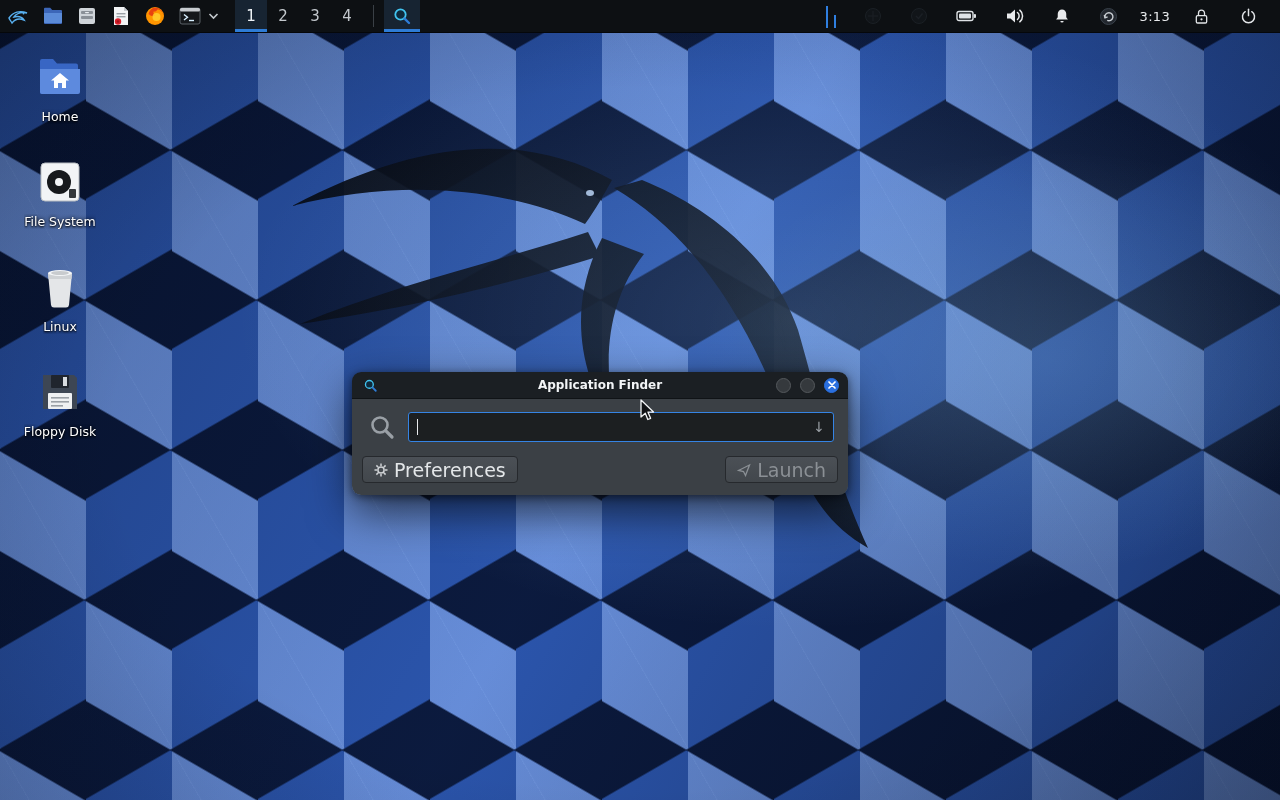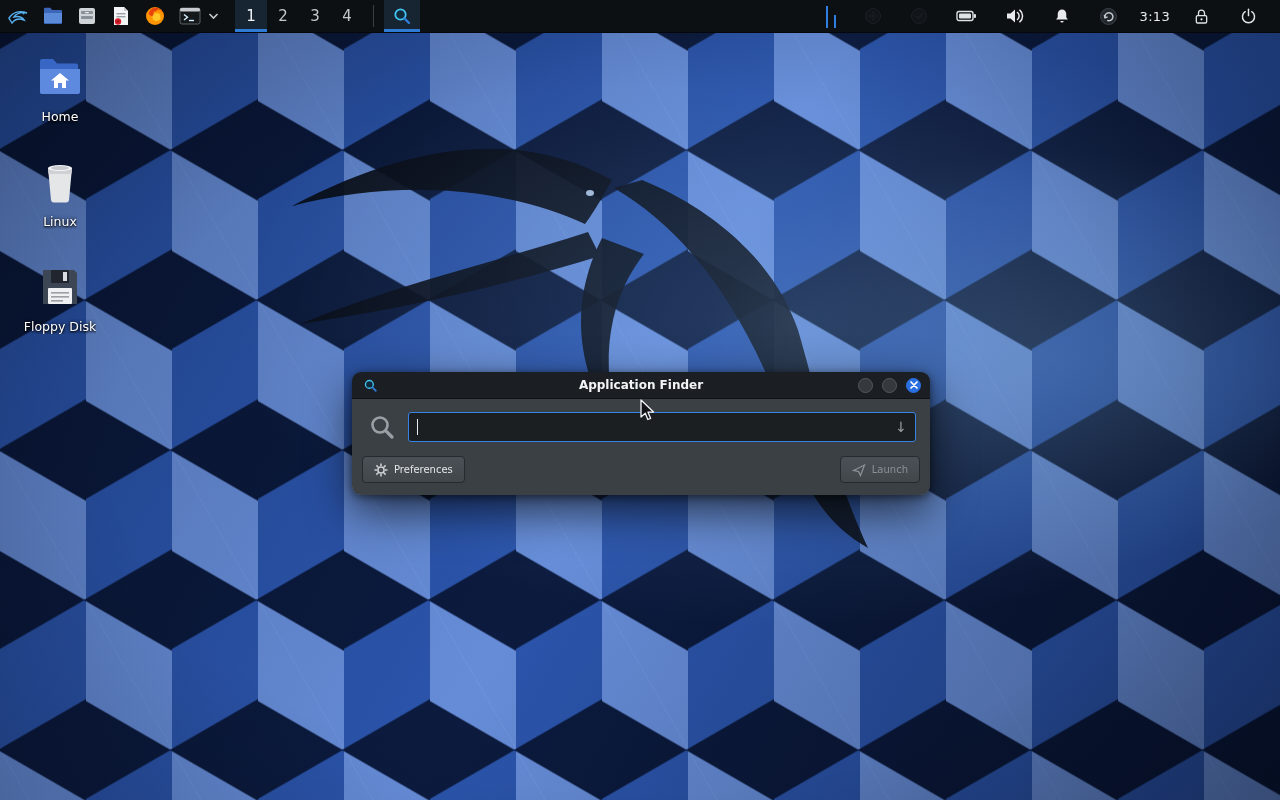--- a/index.html
+++ b/index.html
@@ -64,21 +64,21 @@
     margin-bottom:33px; cursor:pointer;
   }
   .dicon .glyph { height:50px; display:flex; align-items:center; justify-content:center; }
   .dicon .dlabel {
     margin-top:7px; color:#ffffff; font-size:12.5px; text-align:right;
     text-shadow:0 1px 2px #000, 0 0 4px #000; white-space:nowrap; max-width:96px; overflow:hidden;
   }
 
   
   .finder {
-    position:absolute; left:352px; top:372px; width:578px; z-index:60;
+    position:absolute; left:352px; top:372px; width:496px; z-index:60;
     border-radius:9px; box-shadow:0 16px 44px rgba(0,0,0,.65), 0 2px 8px rgba(0,0,0,.5);
   }
   .titlebar {
     height:27px; background:#1b1f23; border-radius:9px 9px 0 0;
     display:flex; align-items:center; position:relative; border-bottom:1px solid #101316;
   }
   .titlebar .app-ic { margin-left:11px; display:flex; }
   .title-text {
     position:absolute; left:0; right:0; text-align:center;
     color:#f2f4f6; font-size:12px; font-weight:bold; pointer-events:none;
@@ -96,21 +96,21 @@
     flex:1; height:30px; background:#1c1f21; border:1px solid #3584e4; border-radius:3px;
     display:flex; align-items:center; padding:0 8px; cursor:text;
   }
   .caret { width:1px; height:16px; background:#e8eaec; animation:blink 1.1s step-end infinite; }
   @keyframes blink { 50% { opacity:0; } }
   .search-input .arrow { margin-left:auto; color:#9aa0a6; font-size:14px; }
   .btn-row { display:flex; justify-content:space-between; margin-top:10px; }
   .fbtn {
     height:27px; display:flex; align-items:center; gap:6px; padding:0 11px;
     background:linear-gradient(#4b5056, #42474c); border:1px solid #26292d; border-radius:4px;
-    color:#e4e7e9; font-size:10px; cursor:pointer;
+    color:#e4e7e9; font-size:19px; cursor:pointer;
   }
   .fbtn.disabled { color:#8b9095; cursor:default; }
 
   .cursor { position:absolute; left:636px; top:398px; z-index:100; pointer-events:none; }
 </style>
 </head>
 <body>
 
 <div class="wallpaper"></div>
 <svg class="dragon" width="1280" height="800" viewBox="0 0 1280 800">
@@ -281,20 +281,31 @@
       <svg width="46" height="42" viewBox="0 0 46 42">
         <path d="M3 9 v-4 a2 2 0 0 1 2-2 h11 l4 4.5 h19 a2 2 0 0 1 2 2 V36 a2 2 0 0 1-2 2 H5 a2 2 0 0 1-2-2 Z" fill="#3866c4"></path>
         <path d="M3 13 h40 V36 a2 2 0 0 1-2 2 H5 a2 2 0 0 1-2-2 Z" fill="#5d8ade"></path>
         <path d="M23 17 l-9 7.5 h3 V32 h12 v-7.5 h3 Z" fill="#ffffff"></path>
         <rect x="21" y="27" width="4" height="5" fill="#5d8ade"></rect>
       </svg>
     </div>
     <div class="dlabel">Home</div>
   </div>
 
+  <div class="dicon">
+    <div class="glyph">
+      <svg width="42" height="42" viewBox="0 0 42 42">
+        <rect x="2" y="2" width="38" height="38" rx="4" fill="#f2f4f6" stroke="#b8bdc2" stroke-width="1"></rect>
+        <circle cx="20" cy="21" r="12" fill="#17191c"></circle>
+        <circle cx="20" cy="21" r="4" fill="#f2f4f6"></circle>
+        <rect x="30" y="28" width="7" height="9" rx="1" fill="#33373b"></rect>
+      </svg>
+    </div>
+    <div class="dlabel">File System</div>
+  </div>
 
   <div class="dicon">
     <div class="glyph">
       <svg width="40" height="44" viewBox="0 0 40 44">
         <path d="M8 8 h24 l-3 32 a3 3 0 0 1-3 2.6 H14 a3 3 0 0 1-3-2.6 Z" fill="#e4e6e8"></path>
         <path d="M8 8 h24 l-0.6 6 H8.6 Z" fill="#cfd2d5"></path>
         <ellipse cx="20" cy="8" rx="12" ry="3" fill="#f4f6f8"></ellipse>
         <ellipse cx="20" cy="8" rx="9" ry="2" fill="#c8cbce"></ellipse>
       </svg>
     </div>

